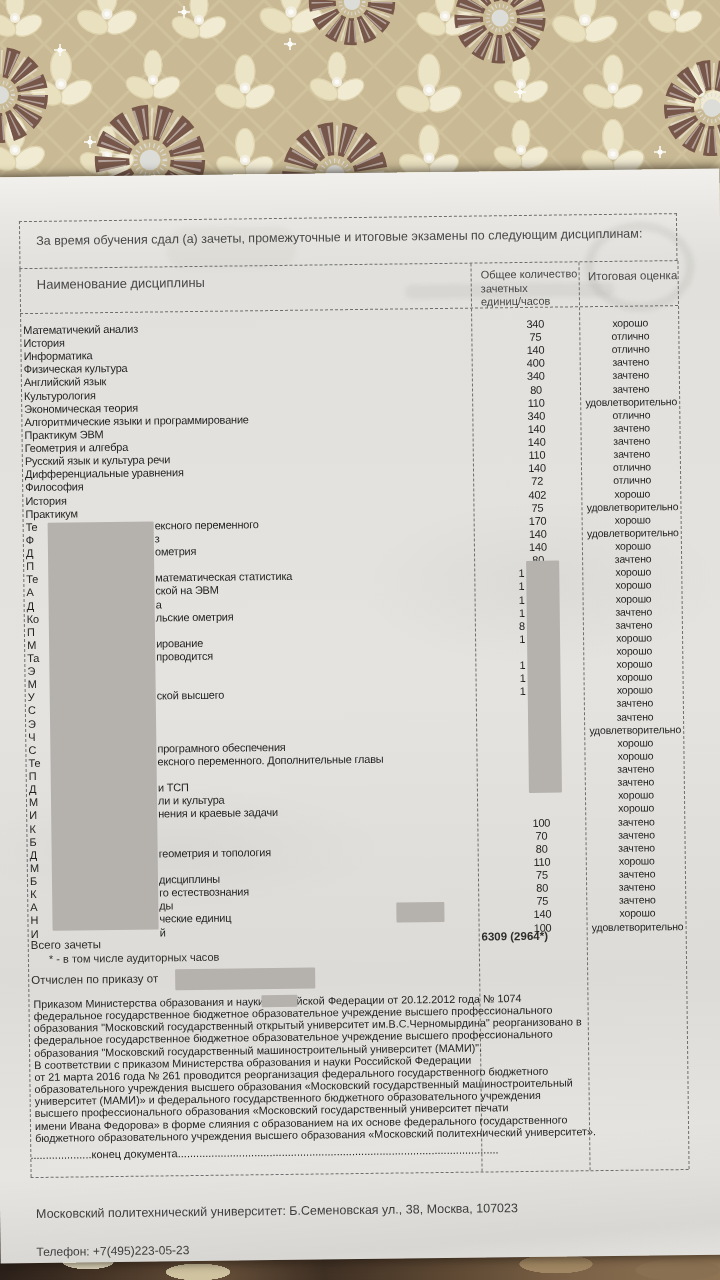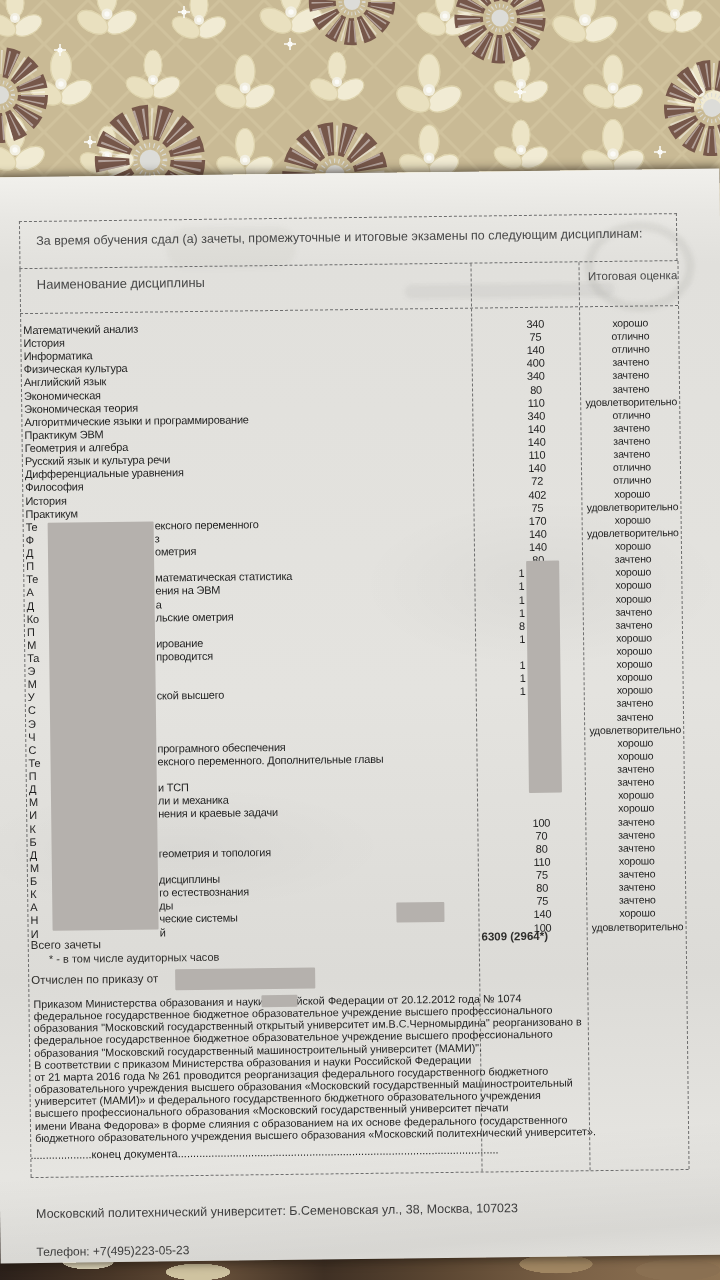--- a/index.html
+++ b/index.html
@@ -185,20 +185,23 @@
   </div>
 
   <div class="vline" style="left:31px;top:92px;height:908px;"></div>
   <div class="vline" style="left:689px;top:92px;height:908px;"></div>
   <div class="vline" style="left:482px;top:92px;height:908px;"></div>
   <div class="vline" style="left:590px;top:92px;height:908px;"></div>
   <div class="hline" style="left:31px;top:136px;width:658px;"></div>
   <div class="hline" style="left:31px;top:1000px;width:658px;"></div>
 
   <div class="hdr-name">Наименование дисциплины</div>
+  <div class="hdr-hours">Общее количество
+зачетных
+единиц/часов</div>
   <div class="hdr-grade">Итоговая оценка</div>
 
   <div id="rows">
       <div class="row" style="top: 147px;">
         <span class="nm">Математичекий анализ</span>
         <span class="hr">340</span>
         <span class="gr">хорошо</span>
       </div>
       <div class="row" style="top: 160.12px;">
         <span class="nm">История</span>
@@ -214,21 +217,21 @@
         <span class="nm">Физическая культура</span>
         <span class="hr">400</span>
         <span class="gr">зачтено</span>
       </div>
       <div class="row" style="top: 199.48px;">
         <span class="nm">Английский язык</span>
         <span class="hr">340</span>
         <span class="gr">зачтено</span>
       </div>
       <div class="row" style="top: 212.6px;">
-        <span class="nm">Экономическая</span>
+        <span class="nm">Культурология</span>
         <span class="hr">80</span>
         <span class="gr">зачтено</span>
       </div>
       <div class="row" style="top: 225.72px;">
         <span class="nm">Экономическая теория</span>
         <span class="hr">110</span>
         <span class="gr">удовлетворительно</span>
       </div>
       <div class="row" style="top: 238.84px;">
         <span class="nm">Алгоритмические языки и программирование</span>
@@ -294,21 +297,21 @@
         <span class="gr">зачтено</span>
       </div>
       <div class="row" style="top: 396.28px;">
         <span class="nm">Те</span>
         <span class="sf">математическая статистика</span>
         <span class="hr r">1</span>
         <span class="gr">хорошо</span>
       </div>
       <div class="row" style="top: 409.4px;">
         <span class="nm">А</span>
-        <span class="sf">ения на ЭВМ</span>
+        <span class="sf">ской на ЭВМ</span>
         <span class="hr r">1</span>
         <span class="gr">хорошо</span>
       </div>
       <div class="row" style="top: 422.52px;">
         <span class="nm">Д</span>
         <span class="sf">а</span>
         <span class="hr r">1</span>
         <span class="gr">хорошо</span>
       </div>
       <div class="row" style="top: 435.64px;">
@@ -383,21 +386,21 @@
         <span class="gr">зачтено</span>
       </div>
       <div class="row" style="top: 606.2px;">
         <span class="nm">Д</span>
         <span class="sf">и ТСП</span>
         <span class="hr r"></span>
         <span class="gr">зачтено</span>
       </div>
       <div class="row" style="top: 619.32px;">
         <span class="nm">М</span>
-        <span class="sf">ли и механика</span>
+        <span class="sf">ли и культура</span>
         <span class="hr r"></span>
         <span class="gr">хорошо</span>
       </div>
       <div class="row" style="top: 632.44px;">
         <span class="nm">И</span>
         <span class="sf">нения и краевые задачи</span>
         <span class="hr r"></span>
         <span class="gr">хорошо</span>
       </div>
       <div class="row" style="top: 645.56px;">
@@ -434,21 +437,21 @@
         <span class="gr">зачтено</span>
       </div>
       <div class="row" style="top: 724.28px;">
         <span class="nm">А</span>
         <span class="sf">ды</span>
         <span class="hr">75</span>
         <span class="gr">зачтено</span>
       </div>
       <div class="row" style="top: 737.4px;">
         <span class="nm">Н</span>
-        <span class="sf">ческие системы</span>
+        <span class="sf">ческие единиц</span>
         <span class="hr">140</span>
         <span class="gr">хорошо</span>
       </div>
       <div class="row" style="top: 750.52px;">
         <span class="nm">И</span>
         <span class="sf">й</span>
         <span class="hr">100</span>
         <span class="gr">удовлетворительно</span>
       </div>
     </div>

